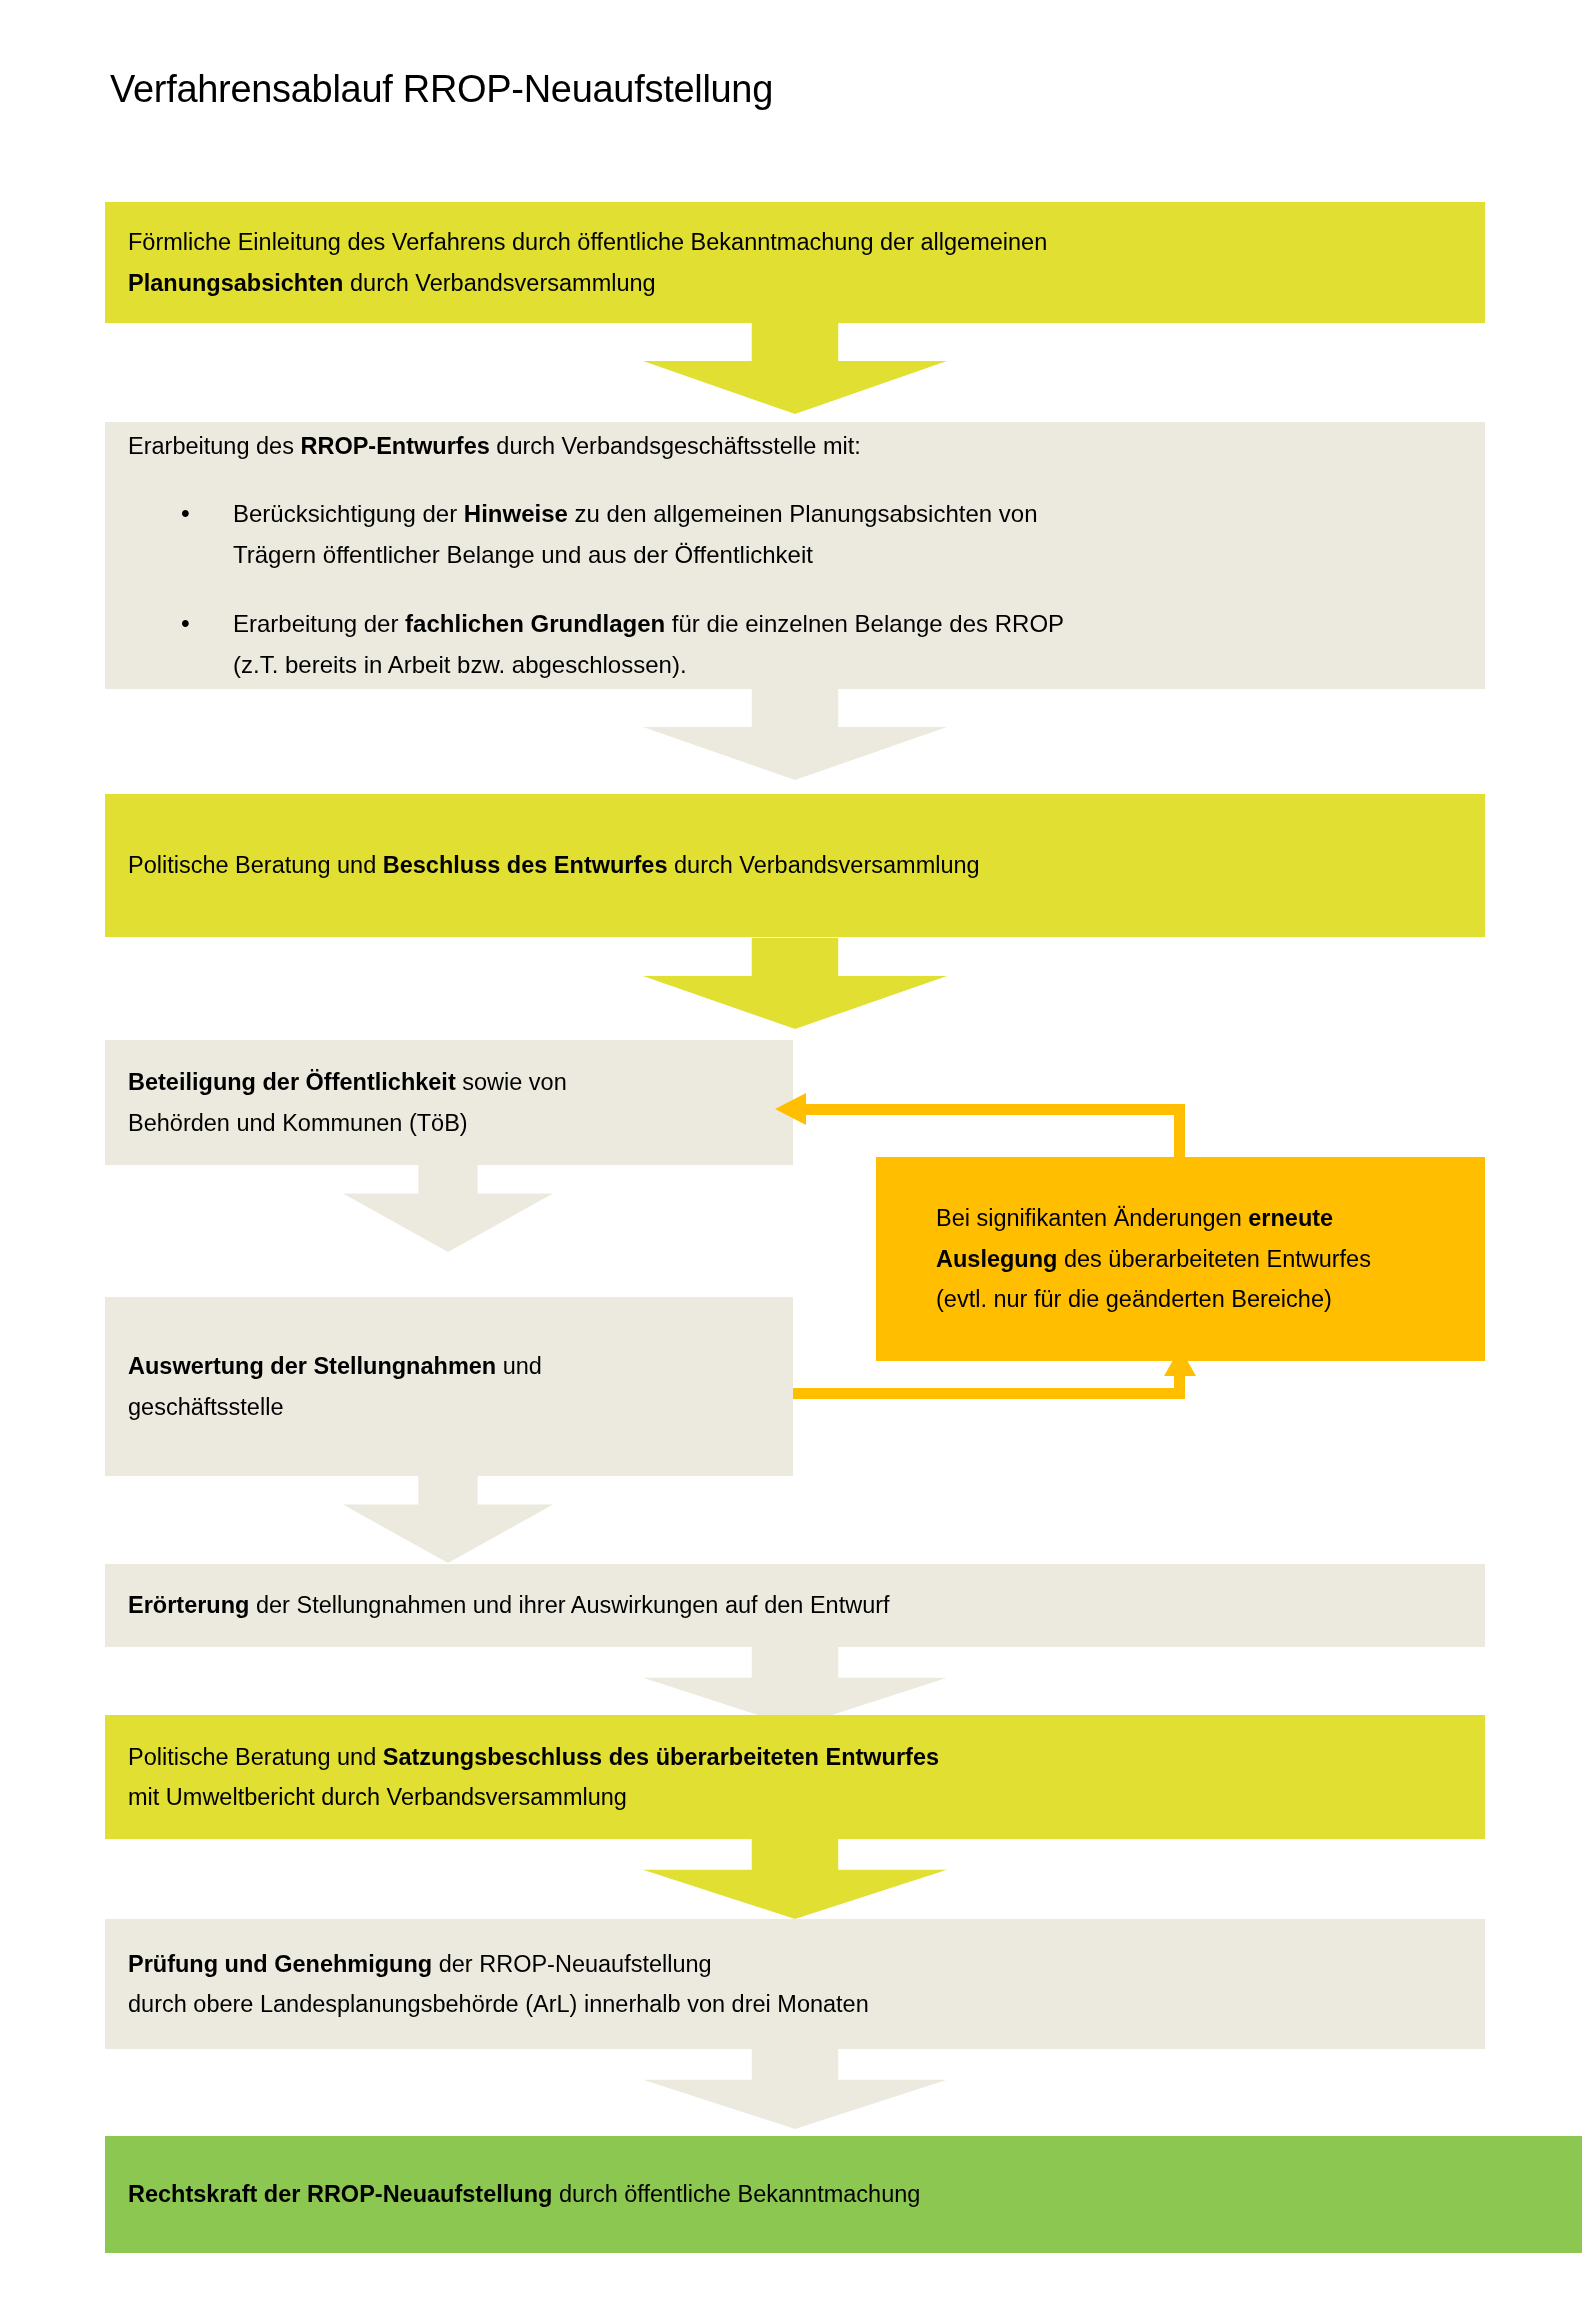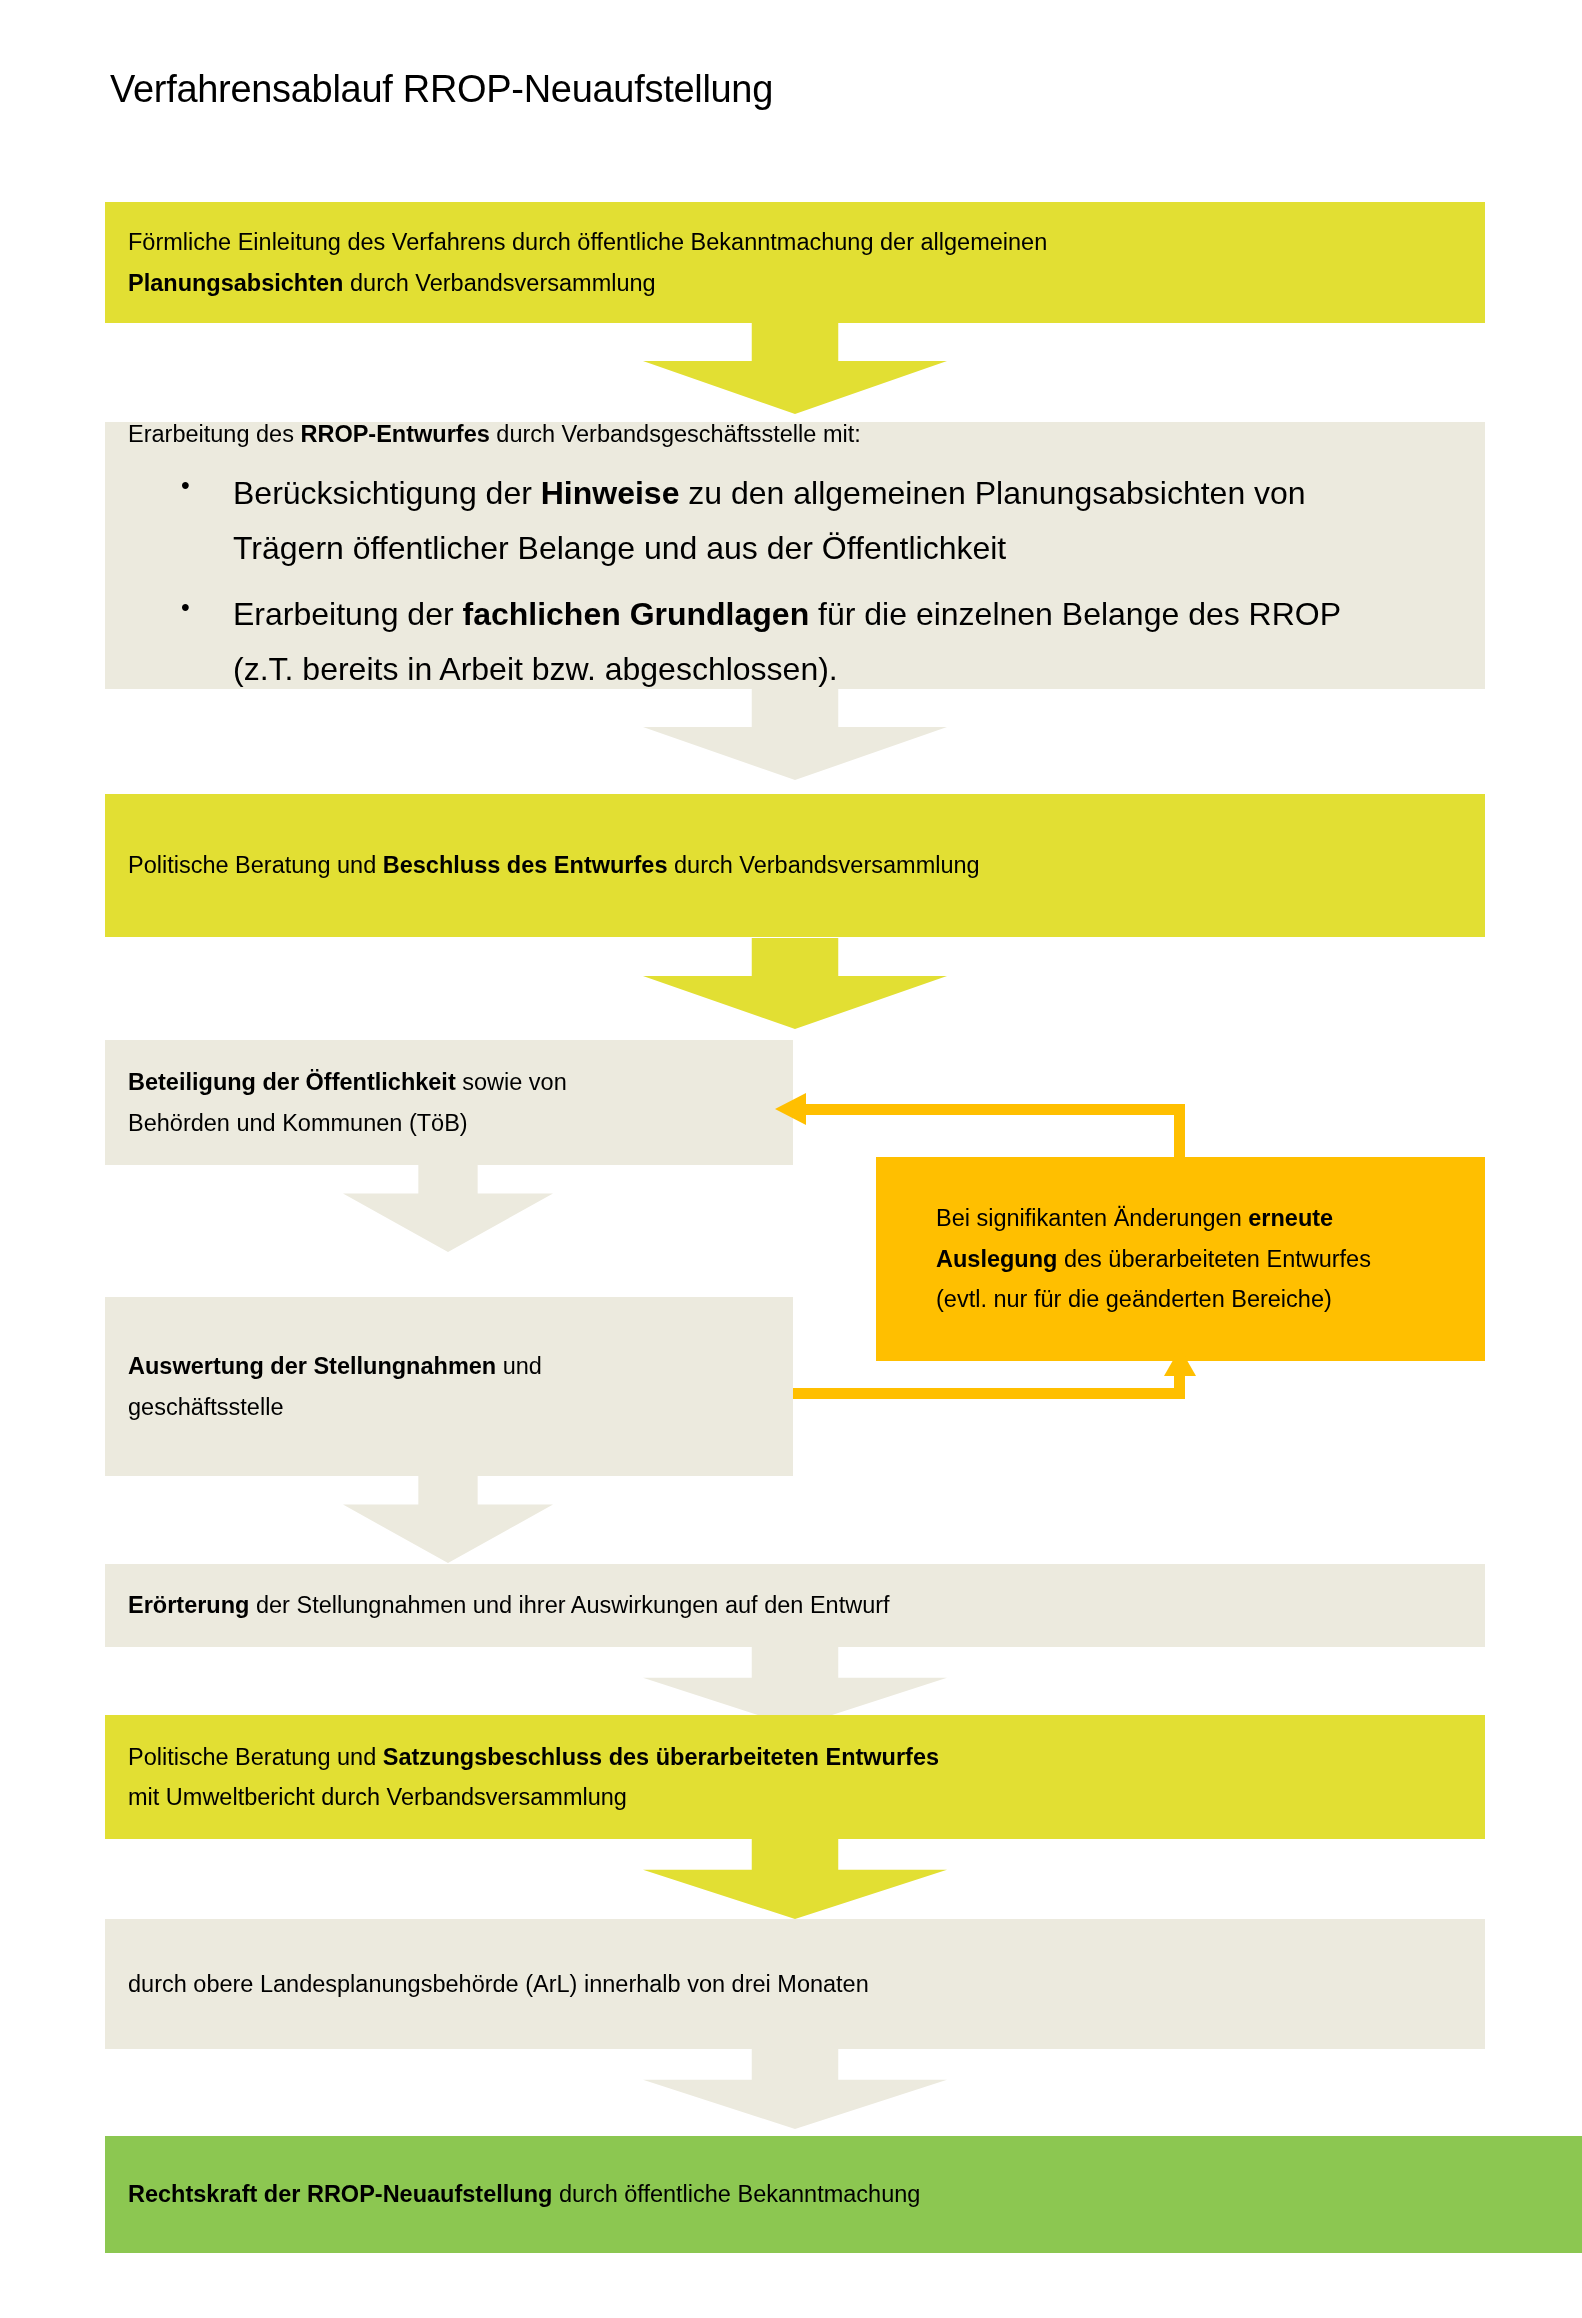--- a/index.html
+++ b/index.html
@@ -57,23 +57,23 @@
 
   
   ul.bullets {
     margin: 0;
     padding: 0;
     list-style: none;
   }
   ul.bullets li {
     position: relative;
     padding-left: 105px;
-    font-size: 32px;
+    font-size: 24px;
     line-height: 1.72;
-    margin-top: 11px;
+    margin-top: 27px;
   }
   ul.bullets li::before {
     content: "\2022";
     position: absolute;
     left: 53px;
     top: -1.2px;
     font-size: 25px;
     line-height: 1.72;
   }
 
@@ -191,20 +191,21 @@
       <div><span>Politische Beratung und </span><b>Satzungsbeschluss des überarbeiteten Entwurfes</b></div>
       <div><span>mit Umweltbericht durch Verbandsversammlung</span></div>
     </div>
   </div>
   <svg class="arrow-down" style="left:643px; top:1839px; width:304px; height:80px;" viewBox="0 0 492 130" preserveAspectRatio="none">
     <polygon points="176,0 316,0 316,50 492,50 246,130 0,50 176,50" fill="#e2df33"></polygon>
   </svg>
 
   <div class="box gray pad-left" style="left:105px; top:1919px; width:1380px; height:130px;">
     <div class="txt">
+      <div><b>Prüfung und Genehmigung</b><span> der RROP-Neuaufstellung</span></div>
       <div><span>durch obere Landesplanungsbehörde (ArL) innerhalb von drei Monaten</span></div>
     </div>
   </div>
   <svg class="arrow-down" style="left:643px; top:2049px; width:304px; height:80px;" viewBox="0 0 492 130" preserveAspectRatio="none">
     <polygon points="176,0 316,0 316,50 492,50 246,130 0,50 176,50" fill="#eceade"></polygon>
   </svg>
 
   <div class="box green pad-left" style="left:105px; top:2136px; width:1568px; height:117px;">
     <div class="txt">
       <div><b>Rechtskraft der RROP-Neuaufstellung</b><span> durch öffentliche Bekanntmachung</span></div>

